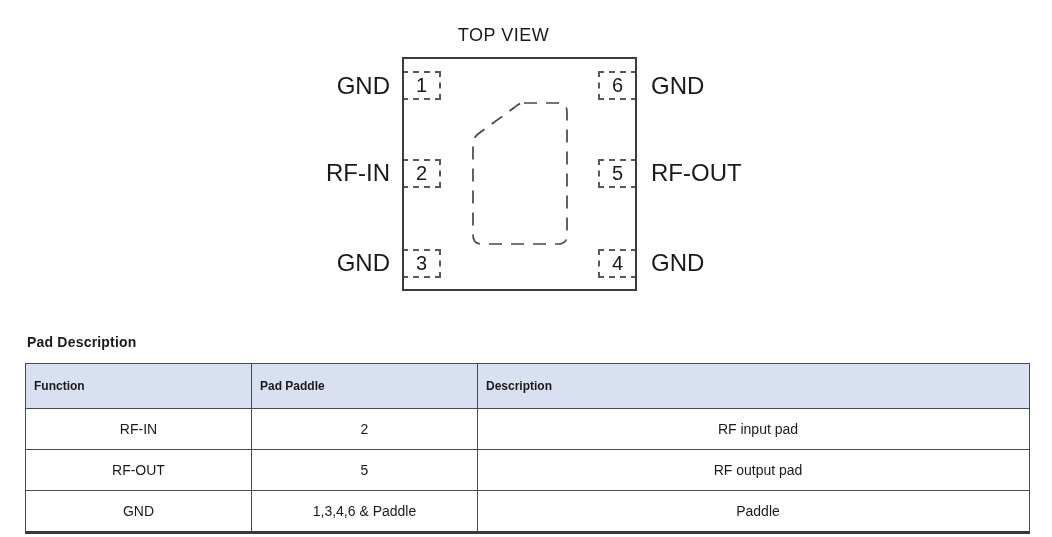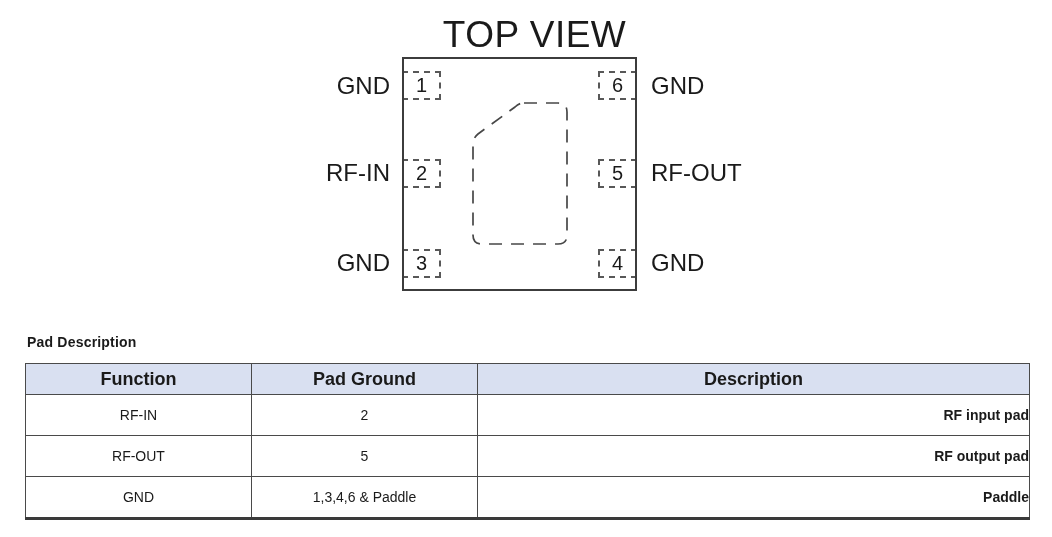--- a/index.html
+++ b/index.html
@@ -4,22 +4,22 @@
 <style>
   html,body{margin:0;padding:0;background:#ffffff;}
   .canvas{
     position:relative;width:1052px;height:537px;background:#ffffff;
     font-family:"Liberation Sans",sans-serif;color:var(--text,#1a1a1a);
     overflow:hidden;
   }
 
   
   .top-view-title{
-    position:absolute;left:417px;top:21px;width:235px;
-    text-align:center;font-size:37px;line-height:28px;letter-spacing:.5px;
+    position:absolute;left:386px;top:21px;width:235px;
+    text-align:center;font-size:18px;line-height:28px;letter-spacing:.5px;
   }
   .chip{
     position:absolute;left:402px;top:57px;width:235px;height:234px;
     box-sizing:border-box;border:2px solid var(--diagram-line,#3c3c3c);
     background:transparent;
   }
   .paddle-svg{position:absolute;left:402px;top:57px;width:235px;height:234px;}
   .pad{
     position:absolute;width:39px;height:29px;box-sizing:border-box;
     border:2px dashed #585858;display:flex;align-items:center;justify-content:center;
@@ -48,27 +48,27 @@
     position:absolute;left:25px;top:363px;width:1005px;
     border-collapse:collapse;table-layout:fixed;
     border:1px solid var(--table-border,#4a4a4a);
     border-bottom:3px solid #3a3a3a;
   }
   .pad-table col.c1{width:226px;}
   .pad-table col.c2{width:226px;}
   .pad-table th{
     height:28px;background:var(--table-header-bg,#d9e0f1);
     border:1px solid var(--table-border,#4a4a4a);
-    font-size:18px;font-weight:bold;text-align:center;padding:1px;
+    font-size:12px;font-weight:bold;text-align:left;padding:8px;
   }
   .pad-table td{
     height:40px;border:1px solid var(--table-border,#4a4a4a);
     font-size:14px;text-align:center;padding:0;vertical-align:middle;
   }
-  .pad-table td.desc{text-align:right;padding-left:9px;font-weight:bold;}
+  .pad-table td.desc{text-align:center;padding-left:9px;}
 </style>
 </head>
 <body>
 
 <div class="canvas">
 
   <div class="top-view-title">TOP VIEW</div>
 
   <div class="pad pad-1">
     <span>1</span>
@@ -106,21 +106,21 @@
 
   <table class="pad-table">
     <colgroup>
         <col class="c1">
         <col class="c2">
         <col class="c3">
       </colgroup>
     <thead>
       <tr>
         <th>Function</th>
-        <th>Pad Ground</th>
+        <th>Pad Paddle</th>
         <th>Description</th>
       </tr>
     </thead>
     <tbody>
       <tr>
         <td>RF-IN</td>
         <td>2</td>
         <td class="desc">RF input pad</td>
       </tr>
       <tr>

